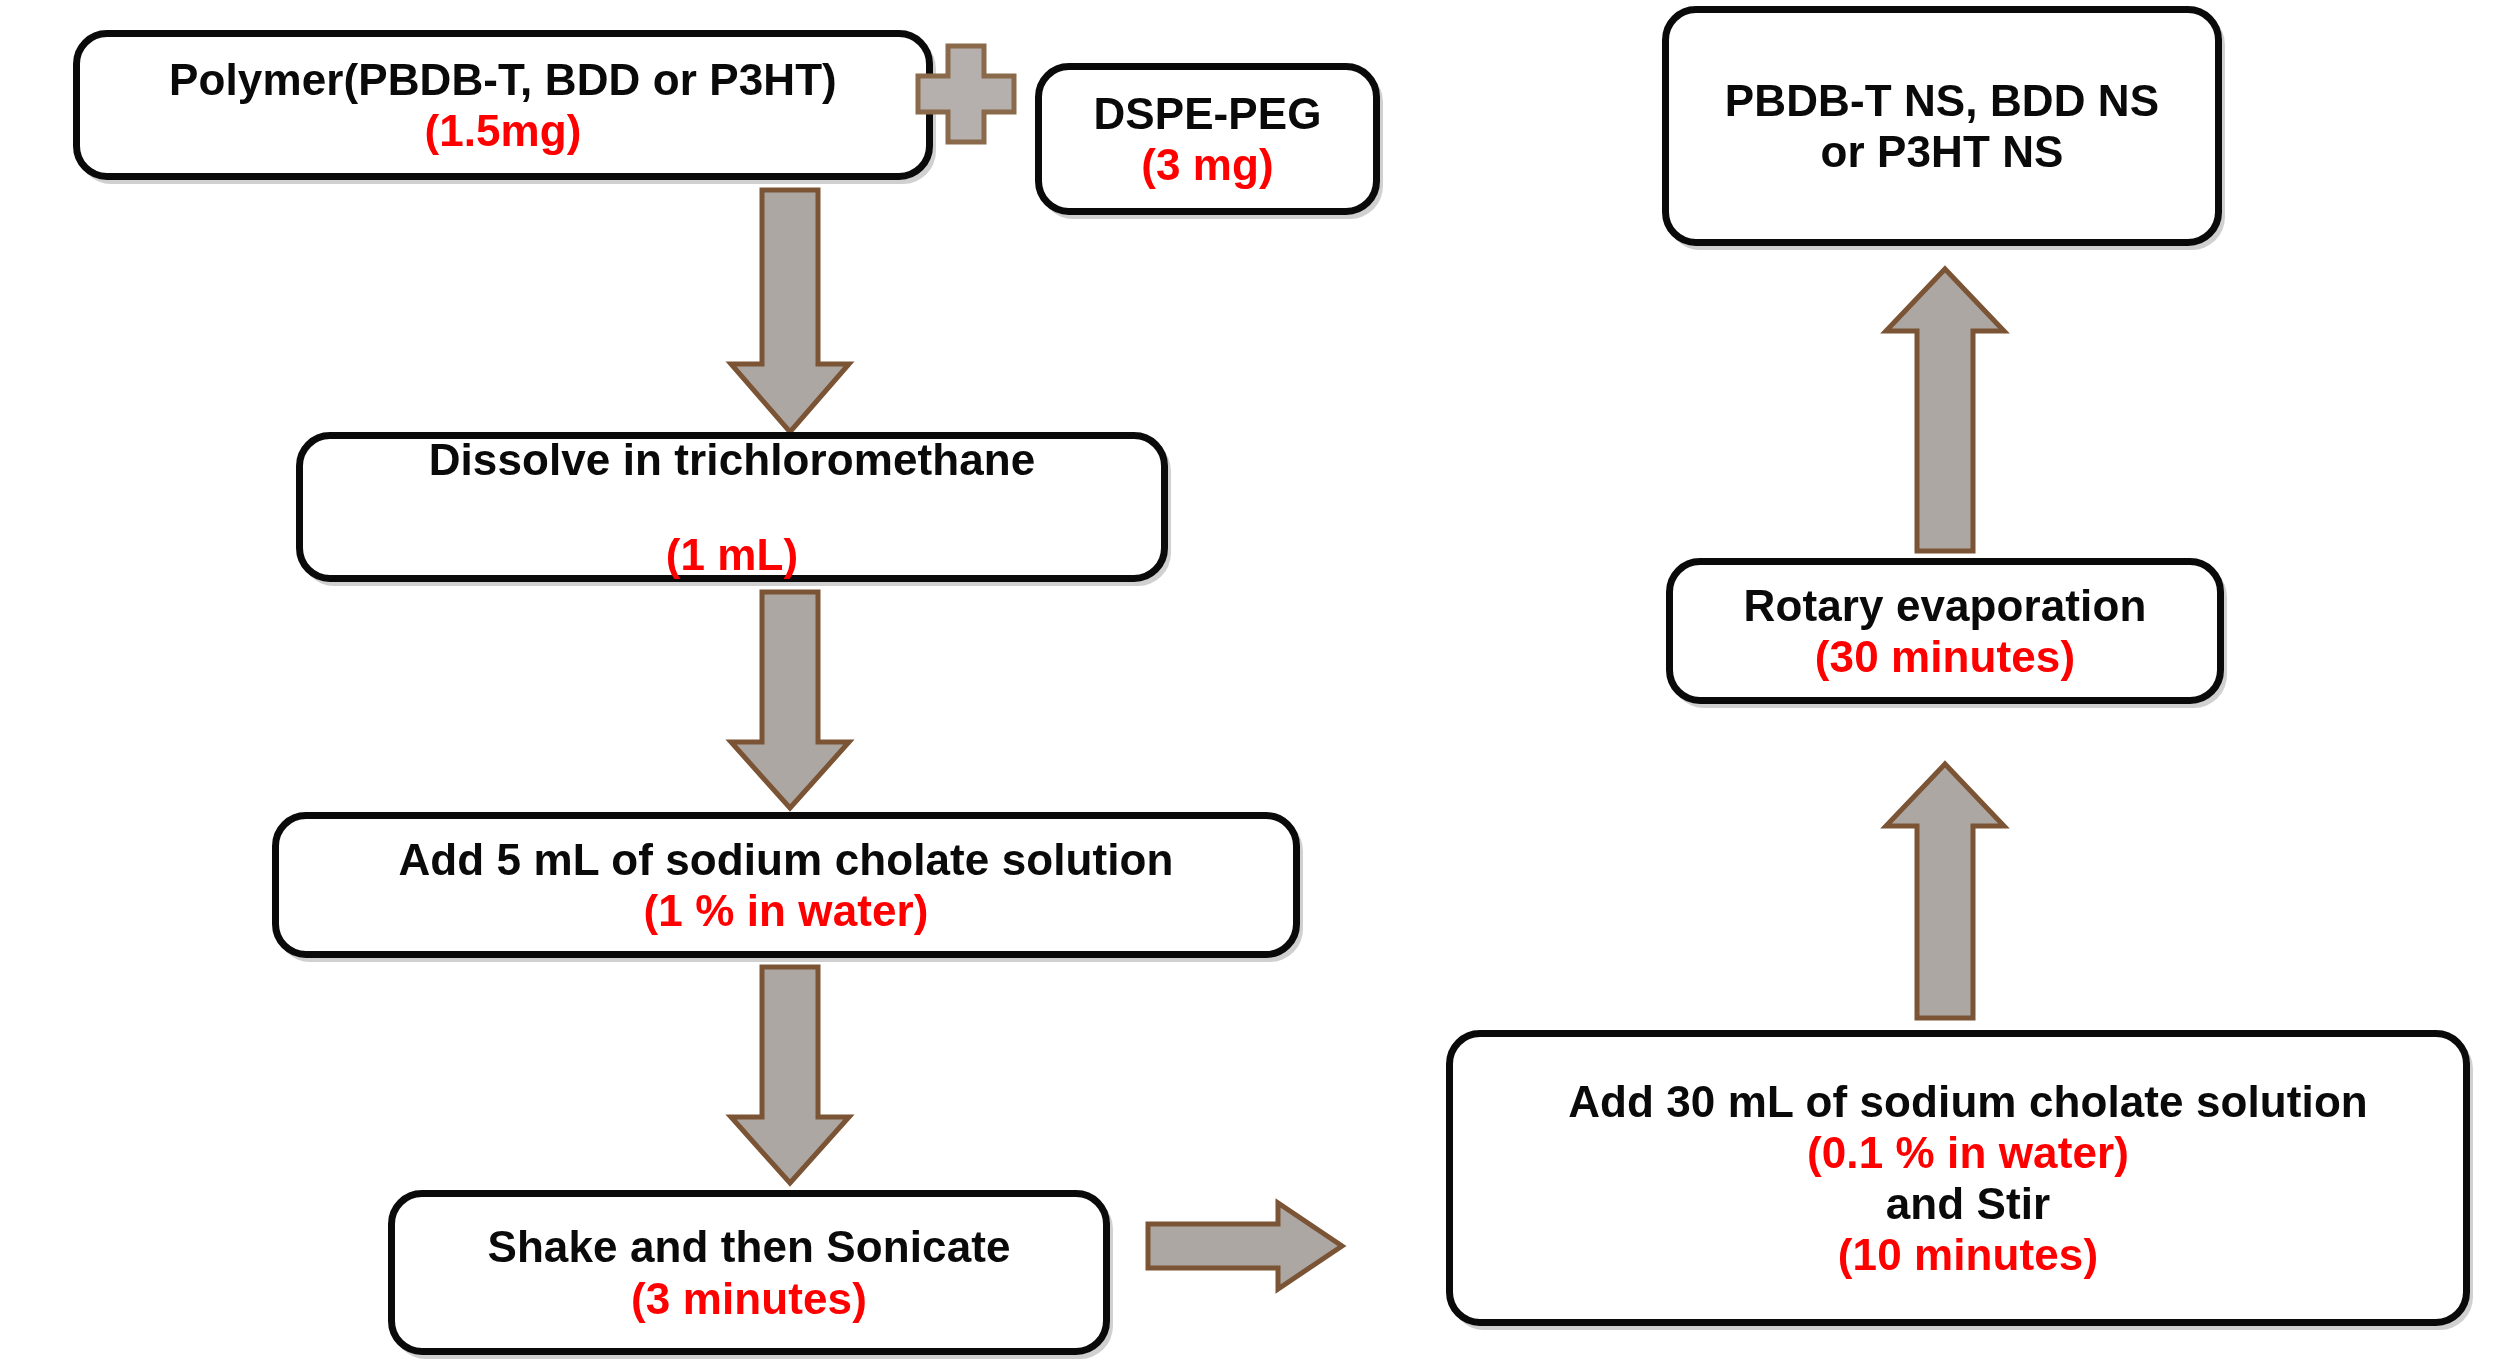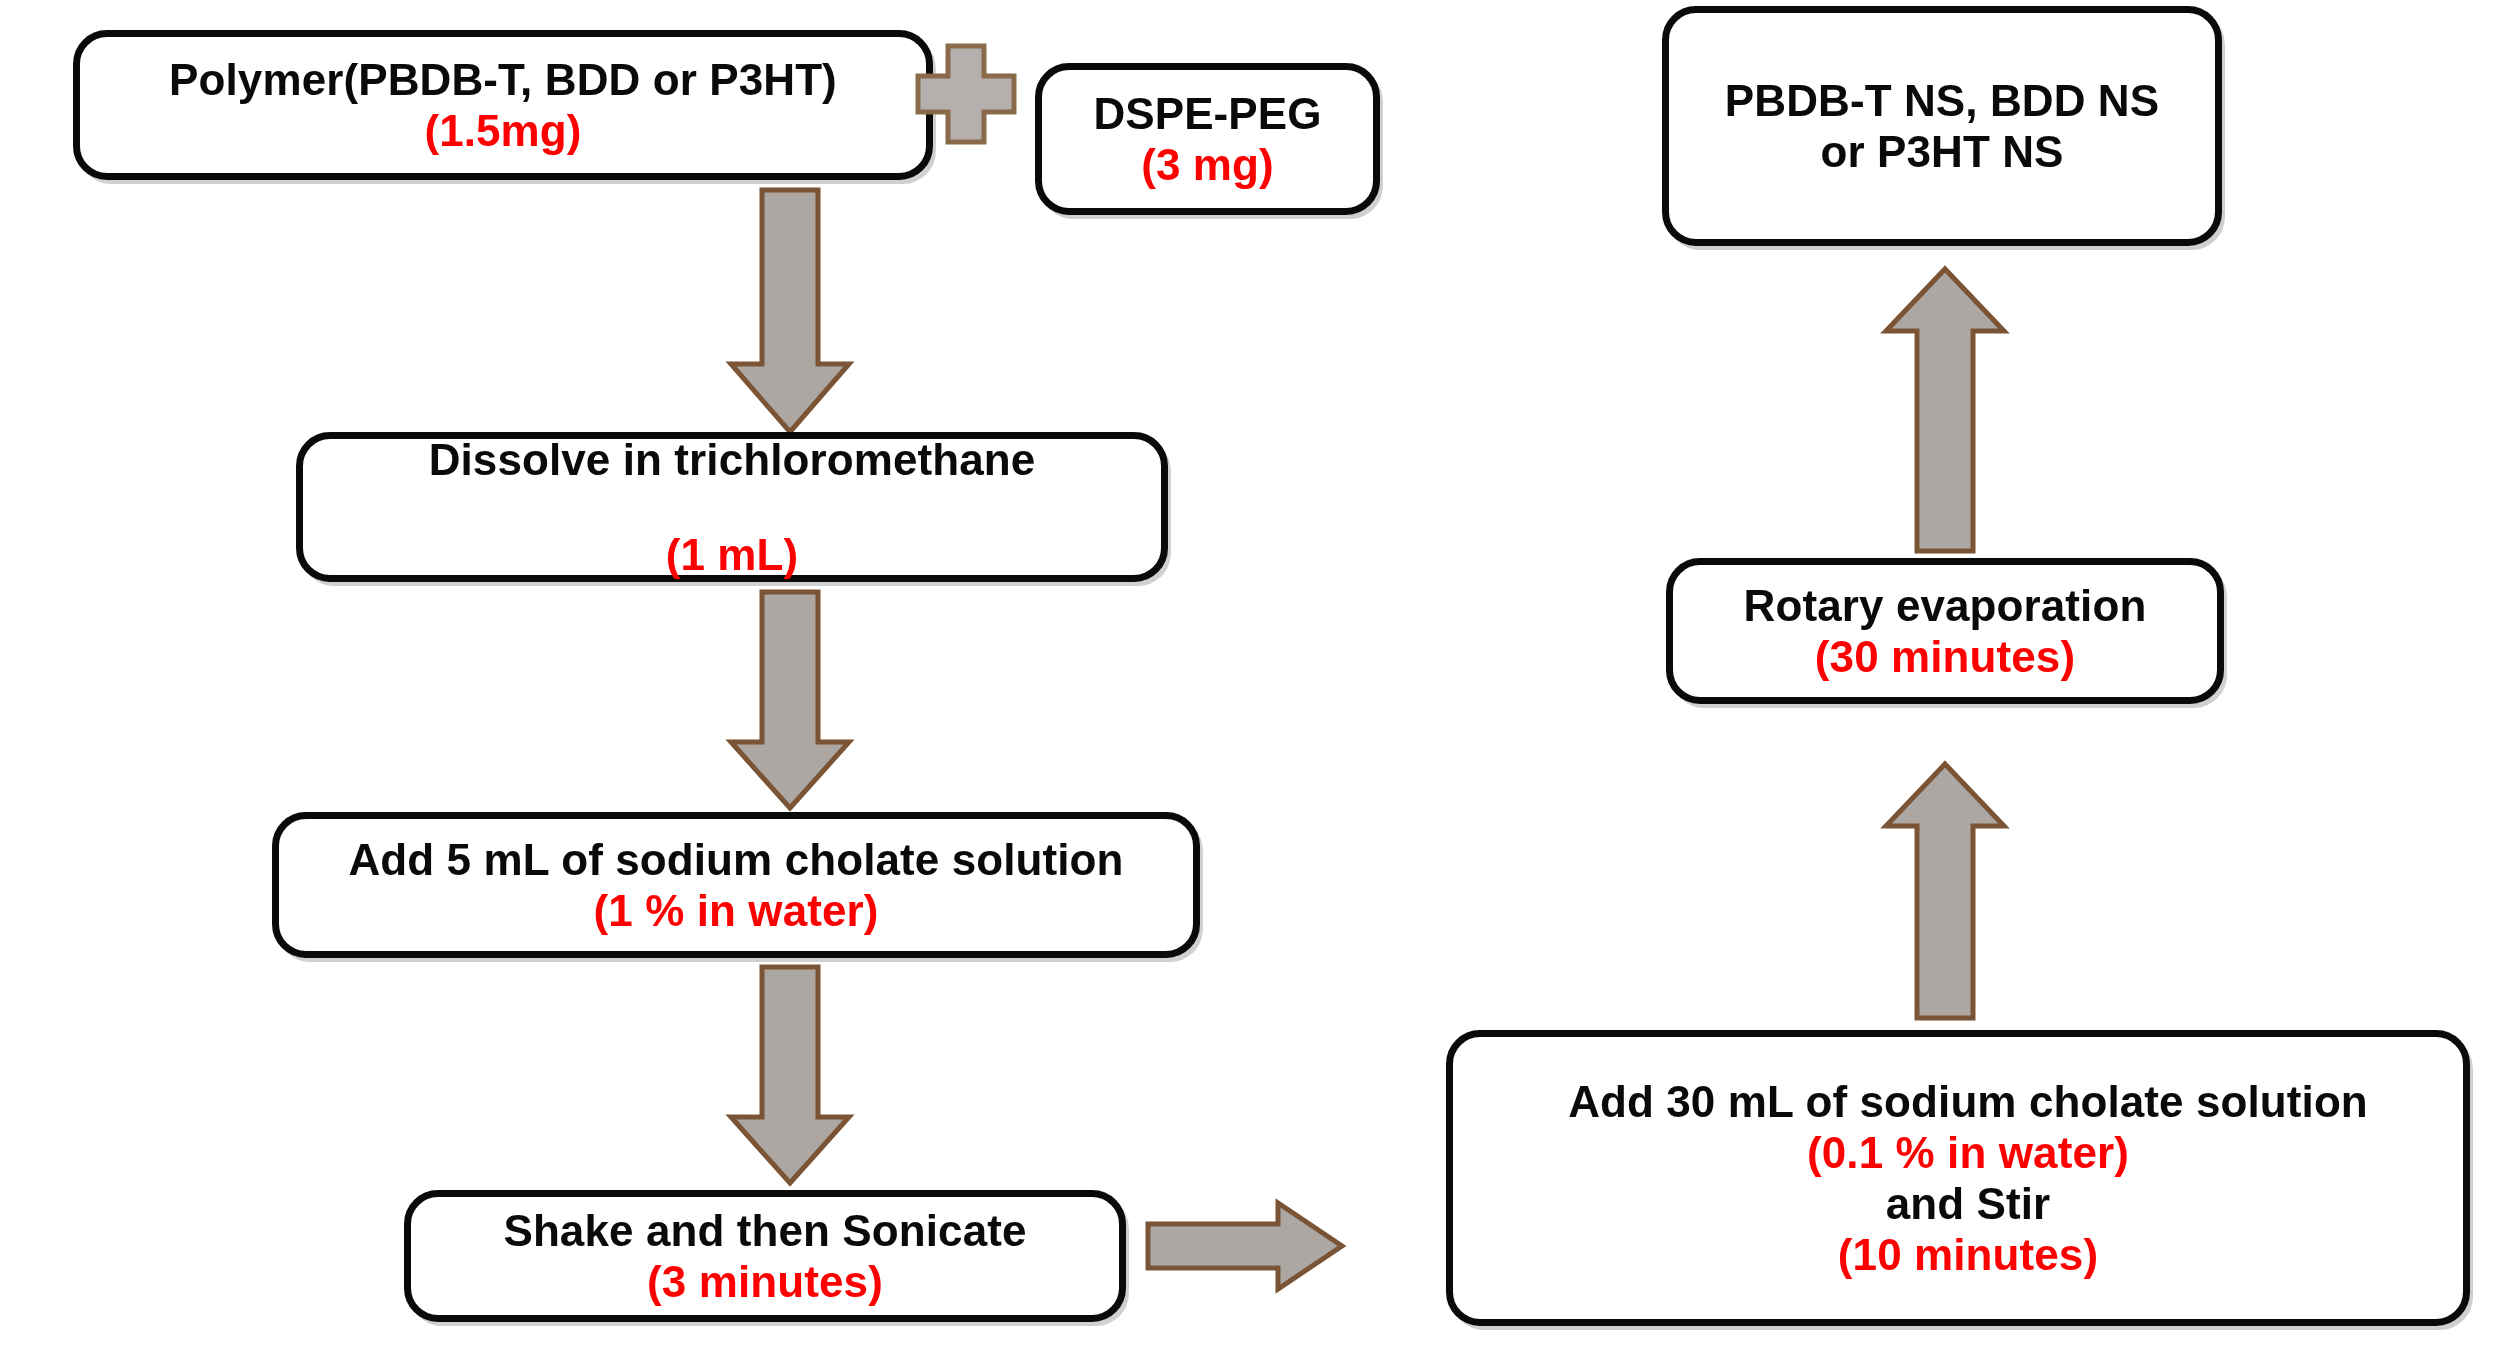--- a/index.html
+++ b/index.html
@@ -103,21 +103,21 @@
     <span class="ln">Rotary evaporation</span>
     <span class="ln red">(30 minutes)</span>
   </div>
 
   <div class="arrow" style="left:725px; top:590px;">
     <svg width="130" height="222" viewBox="0 0 130 222" aria-hidden="true">
       <path d="M37 2 H93 V152 H124 L65 218 L6 152 H37 Z" fill="#ada7a3" stroke="#7a5434" stroke-width="5" stroke-linejoin="miter"></path>
     </svg>
   </div>
 
-  <div class="node" style="left:272px; top:812px; width:928px; height:146px;text-align:right;">
+  <div class="node" style="left:272px; top:812px; width:1028px; height:146px;text-align:right;">
     <span class="ln">Add 5 mL of sodium cholate solution</span>
     <span class="ln red">(1 % in water)</span>
   </div>
 
   <div class="arrow" style="left:1880px; top:760px;">
     <svg width="130" height="262" viewBox="0 0 130 262" aria-hidden="true">
       <path d="M65 4 L124 66 H93 V258 H37 V66 H6 Z" fill="#ada7a3" stroke="#7a5434" stroke-width="5" stroke-linejoin="miter"></path>
     </svg>
   </div>
 
@@ -127,21 +127,21 @@
     </svg>
   </div>
 
   <div class="node" style="left:1446px; top:1030px; width:1024px; height:296px;padding-left:20px;">
     <span class="ln">Add 30 mL of sodium cholate solution</span>
     <span class="ln red">(0.1 % in water)</span>
     <span class="ln">and Stir</span>
     <span class="ln red">(10 minutes)</span>
   </div>
 
-  <div class="node" style="left:404px; top:1190px; width:722px; height:132px;">
+  <div class="node" style="left:388px; top:1190px; width:722px; height:165px;">
     <span class="ln">Shake and then Sonicate</span>
     <span class="ln red">(3 minutes)</span>
   </div>
 
   <div class="arrow" style="left:1145px; top:1200px;">
     <svg width="200" height="92" viewBox="0 0 200 92" aria-hidden="true">
       <path d="M3 24 H133 V3 L197 46 L133 89 V68 H3 Z" fill="#ada7a3" stroke="#7a5434" stroke-width="5" stroke-linejoin="miter"></path>
     </svg>
   </div>
 

